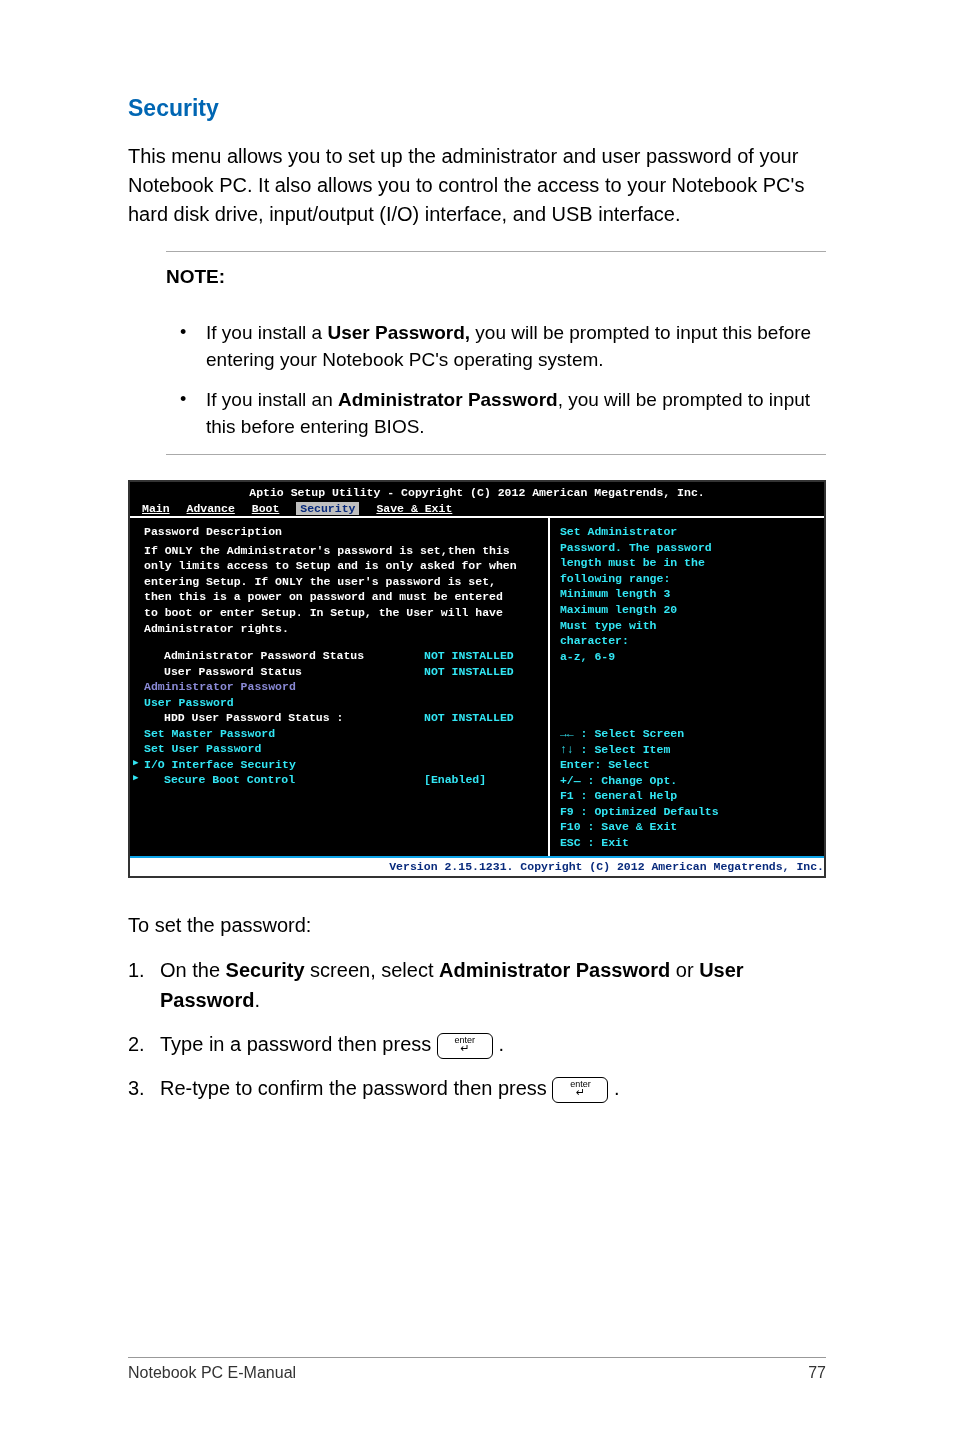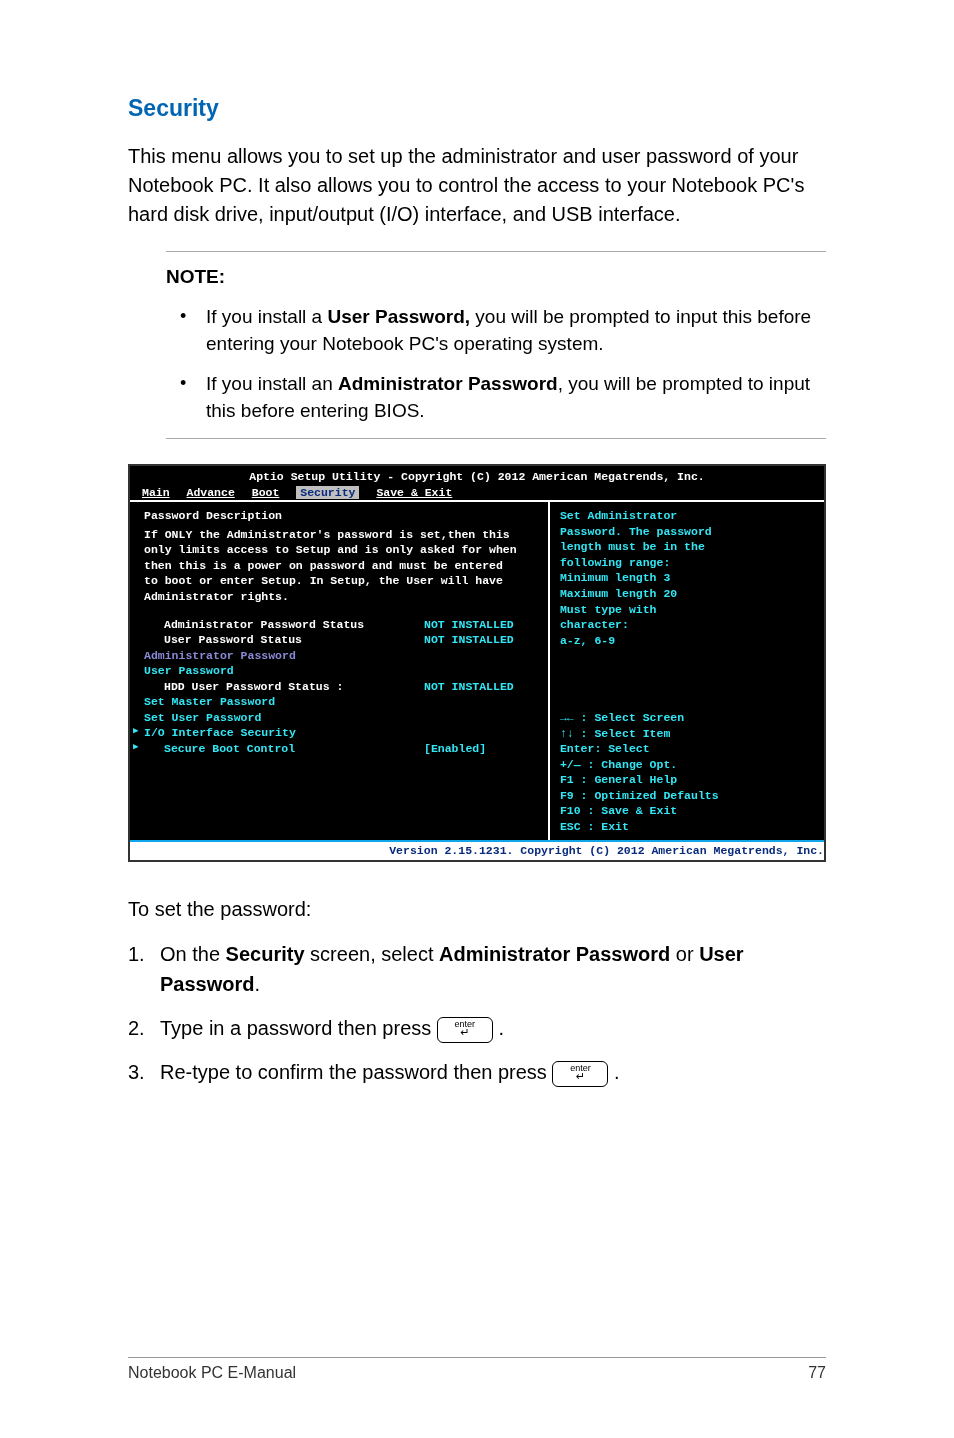--- a/index.html
+++ b/index.html
@@ -33,21 +33,21 @@
     .note-box {
       border-top: 1px solid #aaa;
       border-bottom: 1px solid #aaa;
       padding: 14px 0;
       margin-left: 38px;
       margin-bottom: 25px;
     }
     .note-label {
       font-weight: bold;
       font-size: 19px;
-      margin-bottom: 16px;
+      margin-bottom: 32px;
     }
     .note-list {
       list-style: none;
     }
     .note-list li {
       position: relative;
       padding-left: 40px;
       font-size: 19px;
       line-height: 1.4;
       margin-bottom: 14px;
@@ -257,20 +257,21 @@
       <span>Advance</span>
       <span>Boot</span>
       <span class="active">Security</span>
       <span>Save &amp; Exit</span>
     </div>
     <div class="bios-body">
       <div class="bios-left">
         <div class="heading">Password Description</div>
         <div class="desc">If ONLY the Administrator's password is set,then this</div>
         <div class="desc">only limits access to Setup and is only asked for when</div>
+        <div class="desc">entering Setup. If ONLY the user's password is set,</div>
         <div class="desc">then this is a power on password and must be entered</div>
         <div class="desc">to boot or enter Setup. In Setup, the User will have</div>
         <div class="desc">Administrator rights.</div>
         <div class="spacer"></div>
         <div class="row">
           <span class="label">Administrator Password Status</span>
           <span class="val">NOT INSTALLED</span>
         </div>
         <div class="row">
           <span class="label">User Password Status</span>

